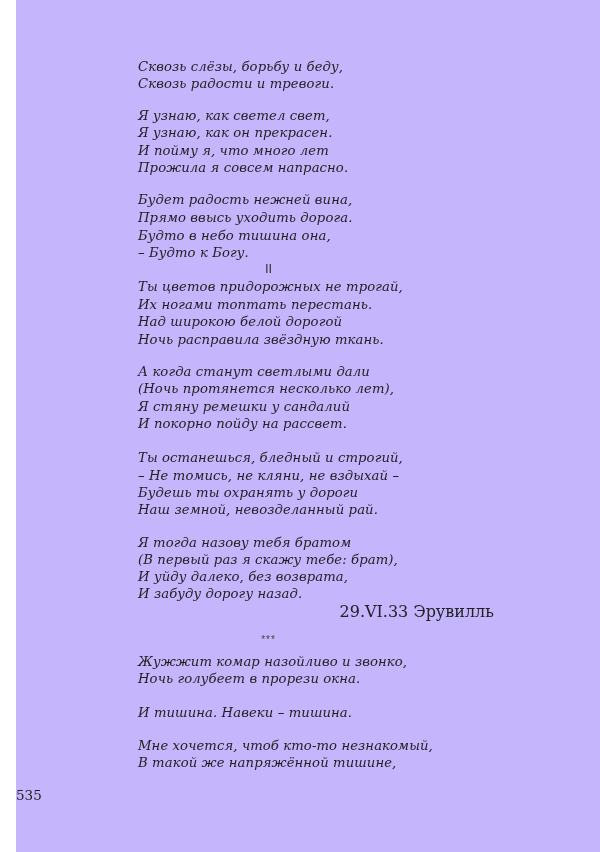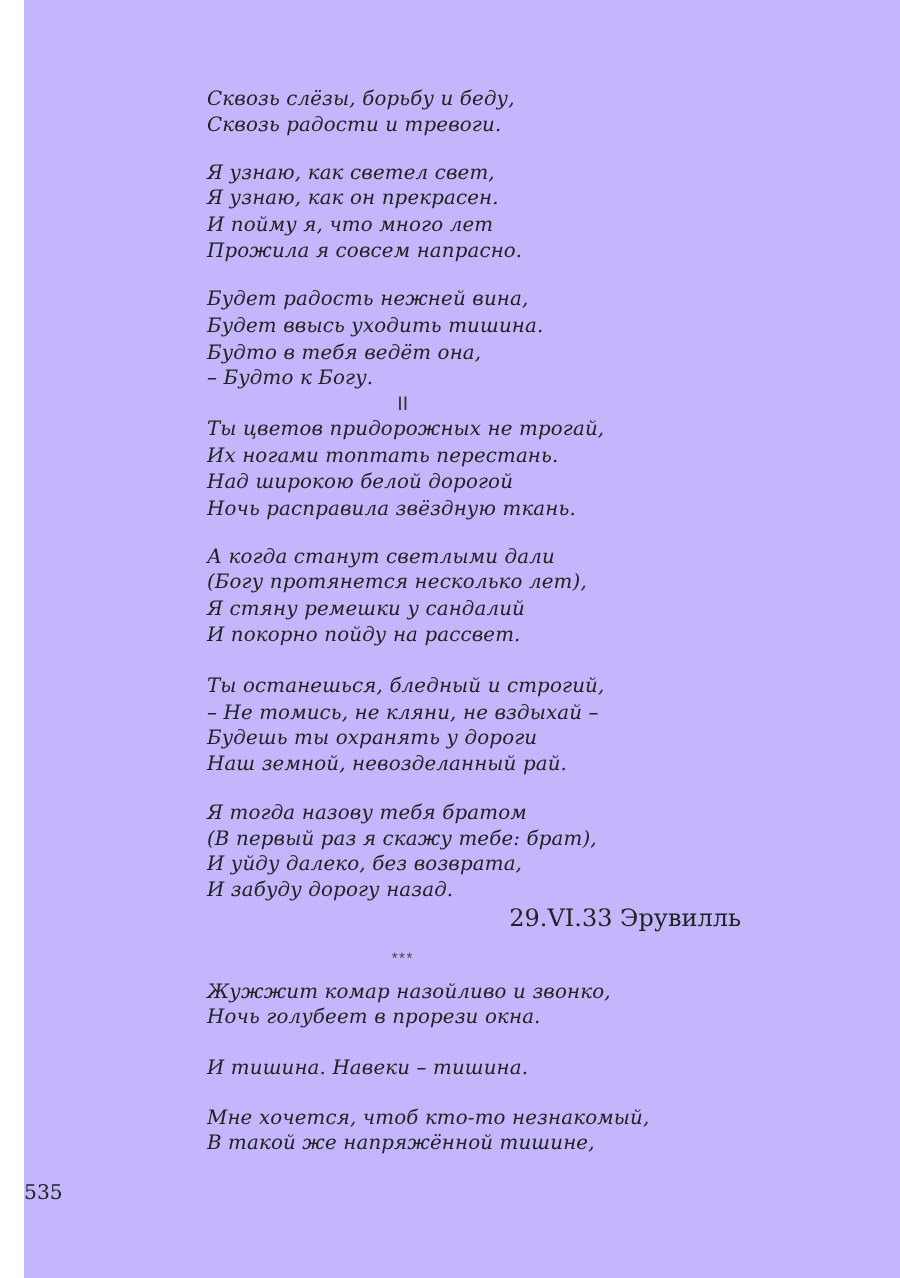--- a/index.html
+++ b/index.html
@@ -26,33 +26,33 @@
 
   <div class="line" style="top:58px">Сквозь слёзы, борьбу и беду,</div>
   <div class="line" style="top:75px">Сквозь радости и тревоги.</div>
 
   <div class="line" style="top:107px">Я узнаю, как светел свет,</div>
   <div class="line" style="top:124px">Я узнаю, как он прекрасен.</div>
   <div class="line" style="top:142px">И пойму я, что много лет</div>
   <div class="line" style="top:159px">Прожила я совсем напрасно.</div>
 
   <div class="line" style="top:191px">Будет радость нежней вина,</div>
-  <div class="line" style="top:209px">Будет ввысь уходить тишина.</div>
-  <div class="line" style="top:227px">Будто в тебя ведёт она,</div>
+  <div class="line" style="top:209px">Прямо ввысь уходить дорога.</div>
+  <div class="line" style="top:227px">Будто в небо тишина она,</div>
   <div class="line" style="top:244px">– Будто к Богу.</div>
 
   <div class="sep" style="top:261px">II</div>
 
   <div class="line" style="top:278px">Ты цветов придорожных не трогай,</div>
   <div class="line" style="top:296px">Их ногами топтать перестань.</div>
   <div class="line" style="top:313px">Над широкою белой дорогой</div>
   <div class="line" style="top:331px">Ночь расправила звёздную ткань.</div>
 
   <div class="line" style="top:363px">А когда станут светлыми дали</div>
-  <div class="line" style="top:380px">(Богу протянется несколько лет),</div>
+  <div class="line" style="top:380px">(Ночь протянется несколько лет),</div>
   <div class="line" style="top:398px">Я стяну ремешки у сандалий</div>
   <div class="line" style="top:415px">И покорно пойду на рассвет.</div>
 
   <div class="line" style="top:449px">Ты останешься, бледный и строгий,</div>
   <div class="line" style="top:467px">– Не томись, не кляни, не вздыхай –</div>
   <div class="line" style="top:484px">Будешь ты охранять у дороги</div>
   <div class="line" style="top:501px">Наш земной, невозделанный рай.</div>
 
   <div class="line" style="top:534px">Я тогда назову тебя братом</div>
   <div class="line" style="top:551px">(В первый раз я скажу тебе: брат),</div>

